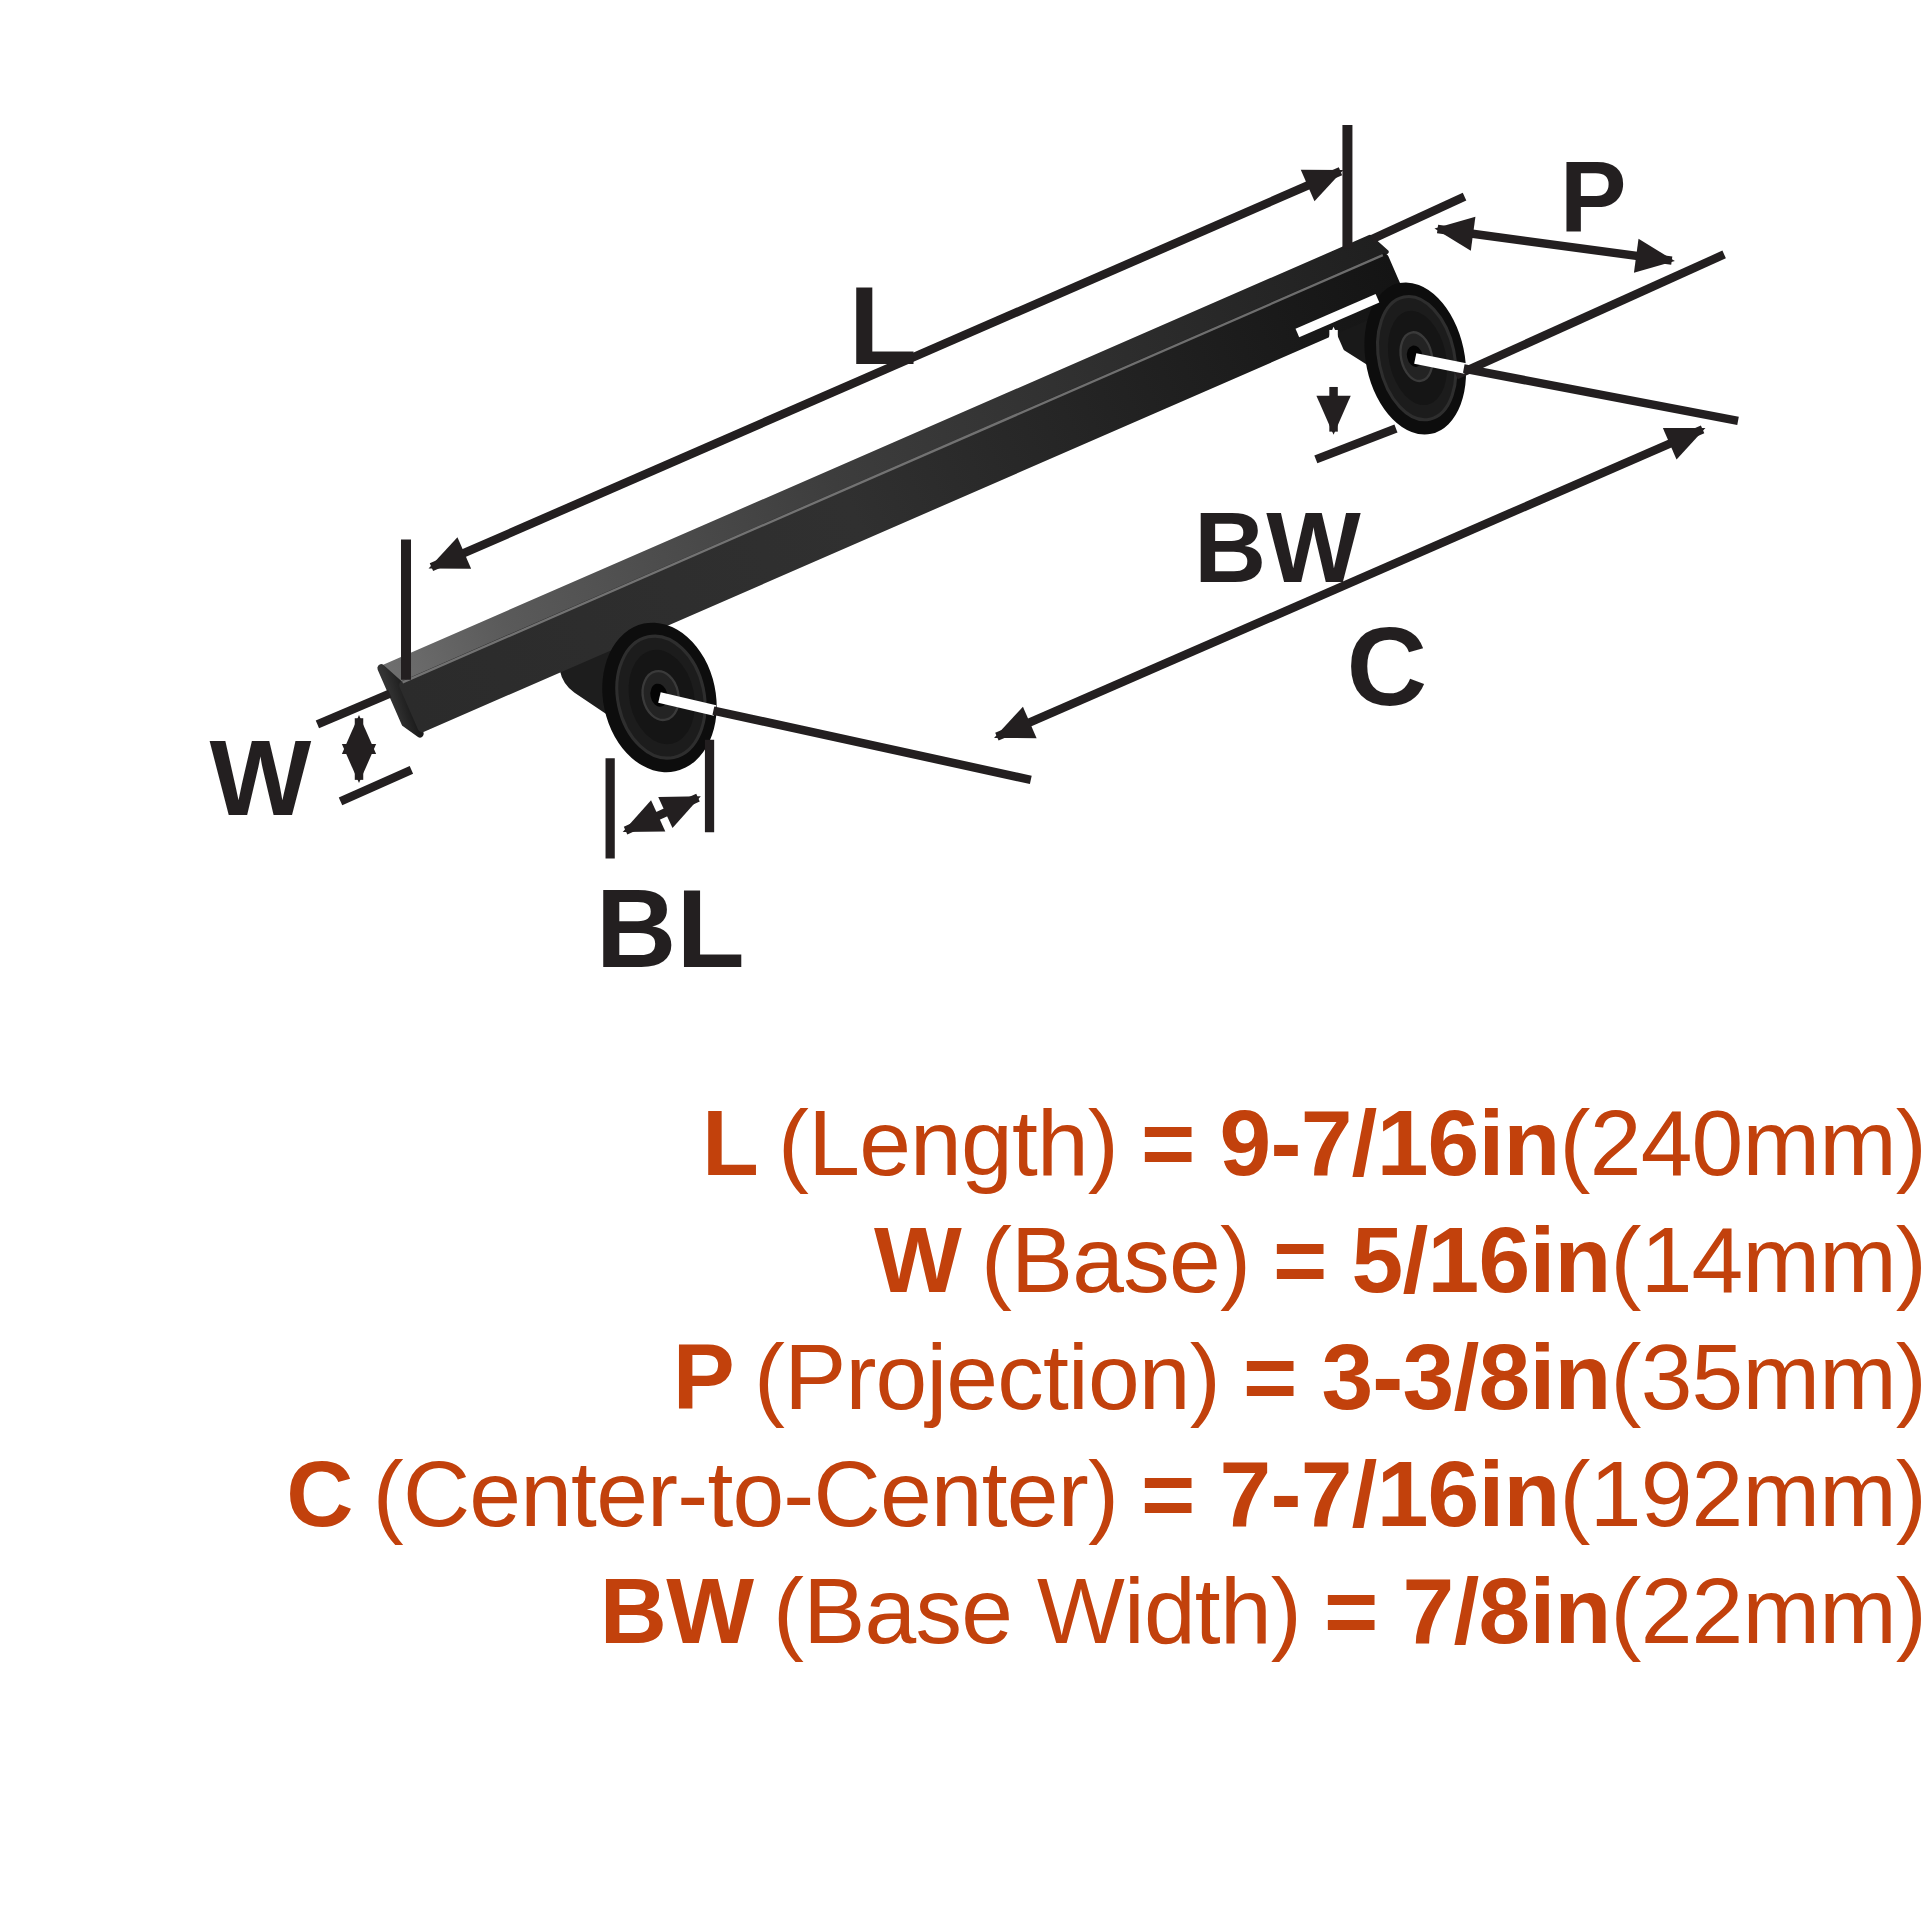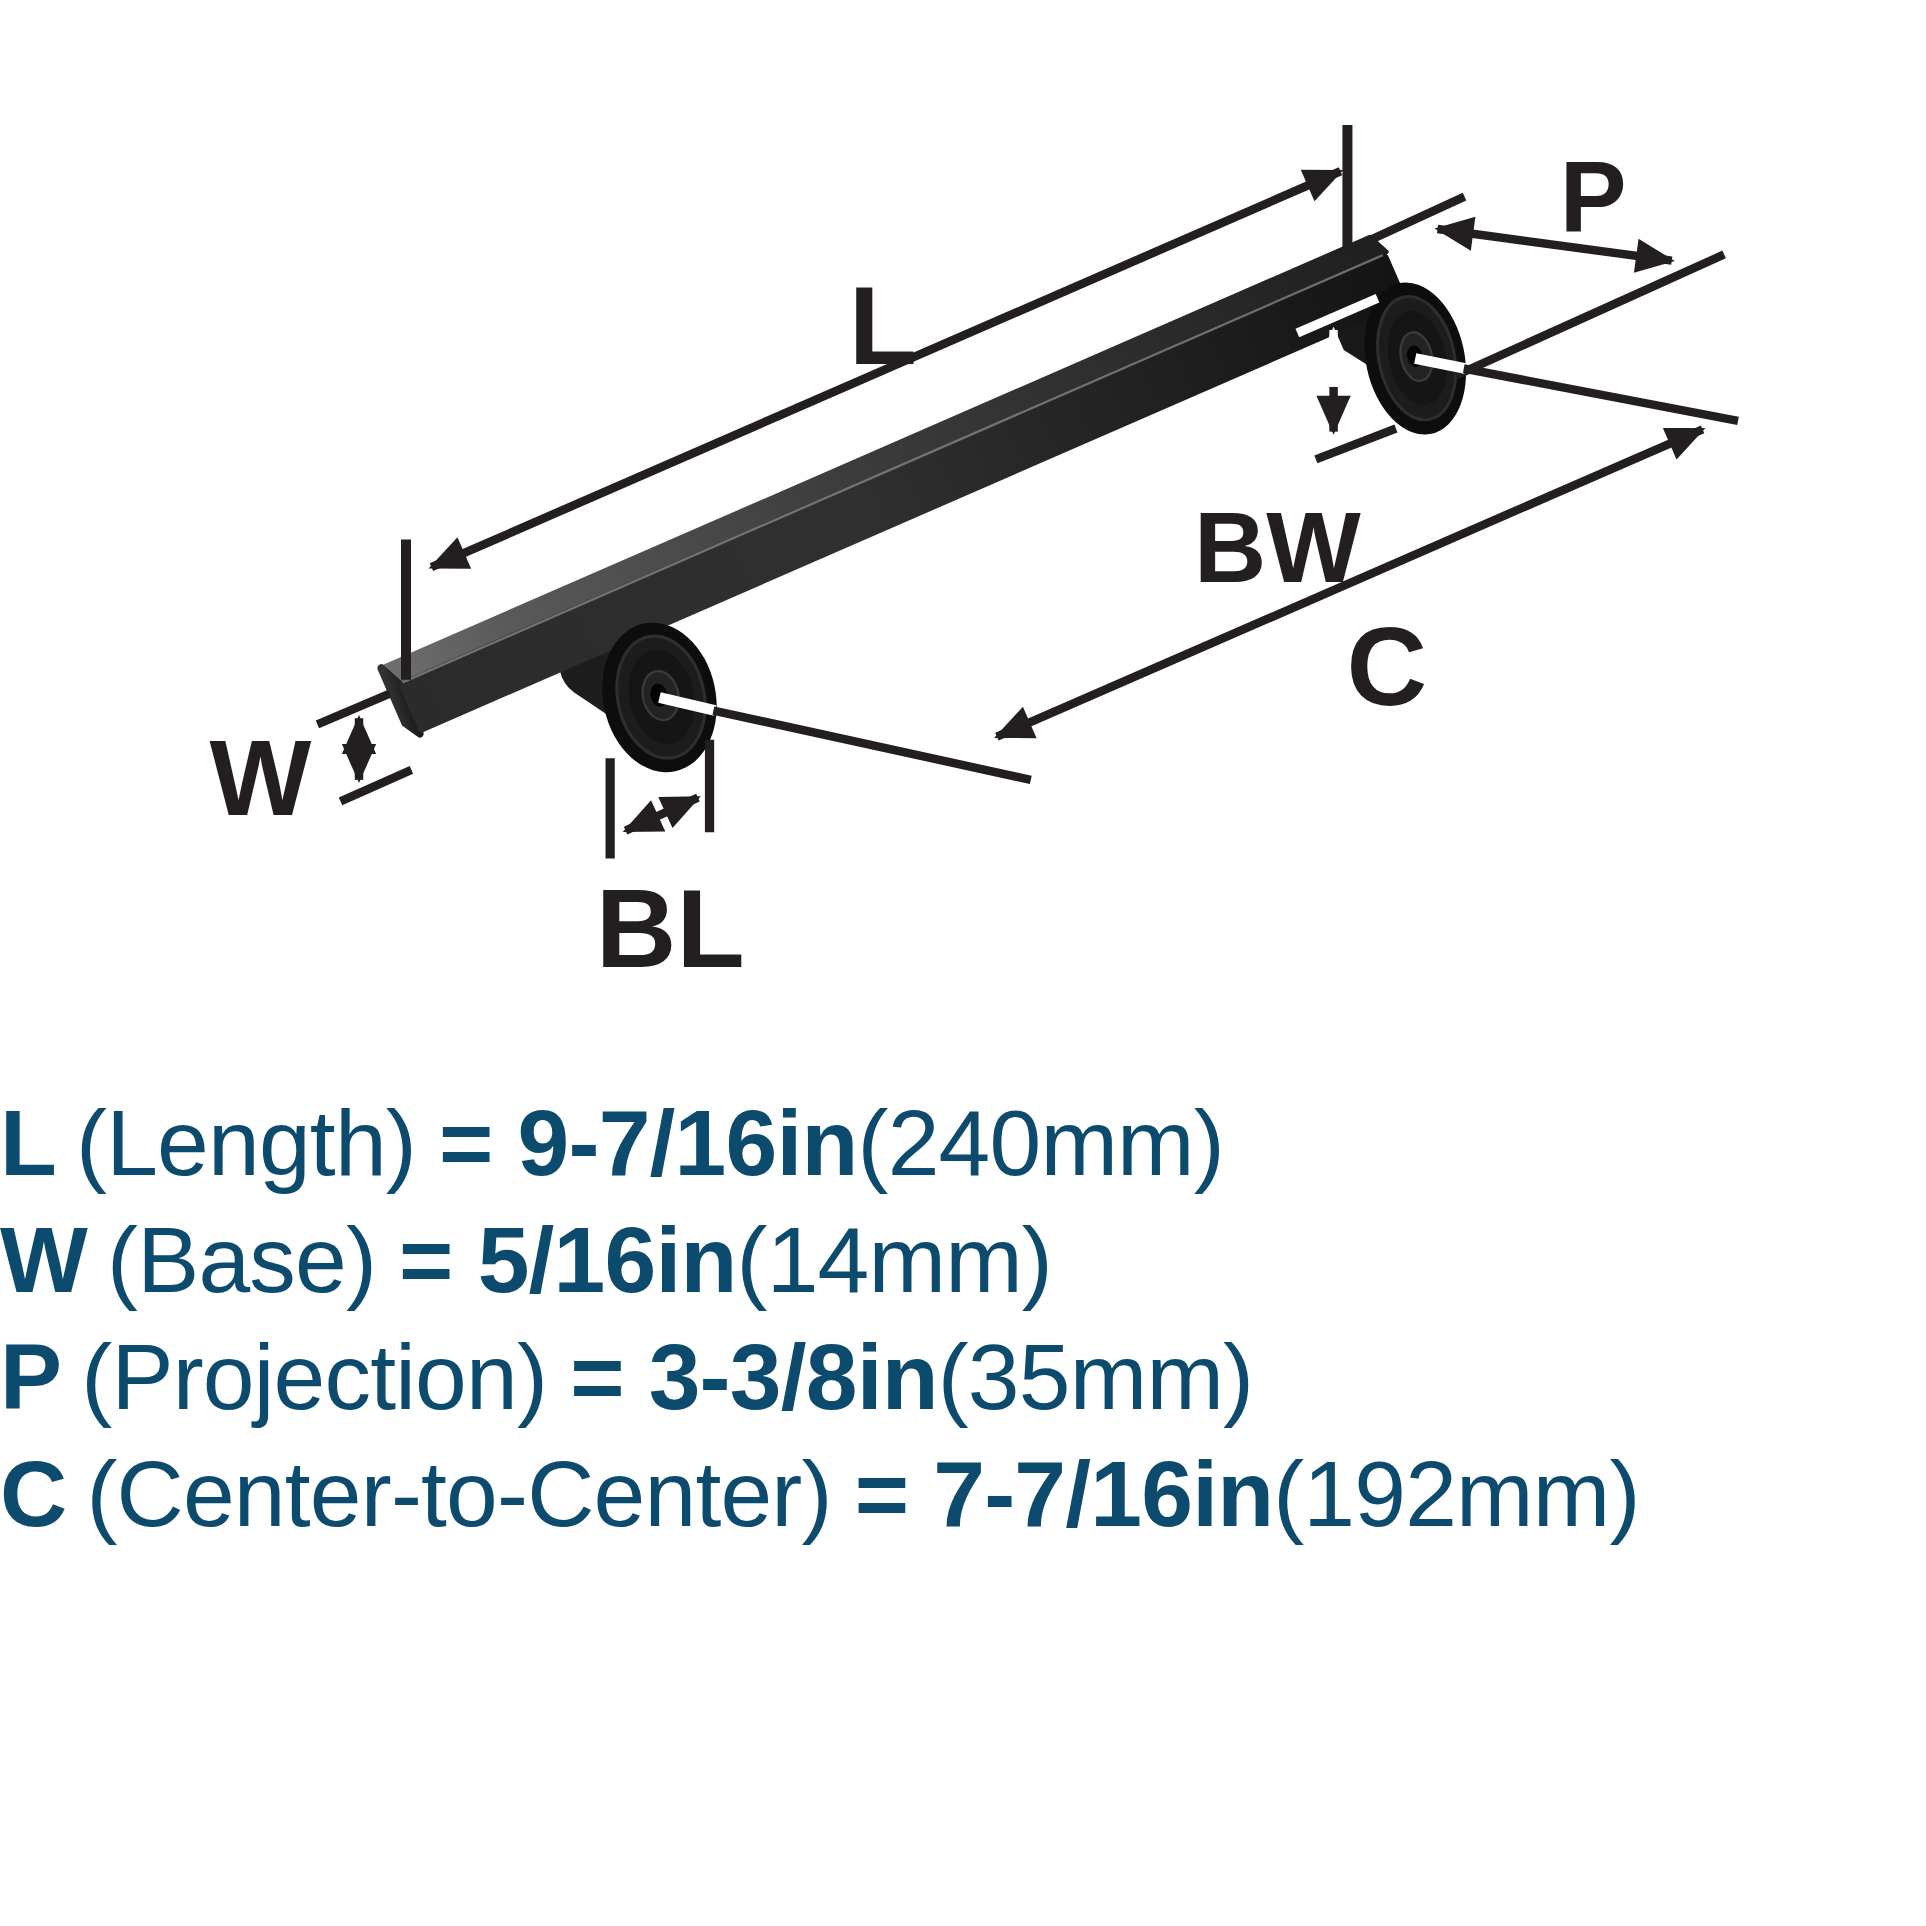--- a/index.html
+++ b/index.html
@@ -9,22 +9,22 @@
   }
   #diagram{position:absolute;left:0;top:0;width:1926px;height:1079px;}
   .dim-label{
     font-family:"Liberation Sans", sans-serif;
     font-weight:bold;fill:#231f20;
   }
   #specs{
     position:absolute;left:0;top:1085px;width:1926px;
   }
   .spec-row{
-    height:117px;line-height:117px;text-align:left;white-space:nowrap;
-    font-size:93px;letter-spacing:-0.8px;color:#0c4a6e;
+    height:117px;line-height:117px;text-align:right;white-space:nowrap;
+    font-size:93px;letter-spacing:-0.8px;color:#c2410c;
   }
   .sp-code{font-weight:bold;}
   .sp-name{font-weight:normal;margin-left:20px;}
   .sp-val{font-weight:bold;margin-left:23px;}
   .sp-metric{font-weight:normal;}
 </style>
 </head>
 <body>
 
 <svg id="diagram" viewBox="0 0 2500 1400">
@@ -139,14 +139,17 @@
   </div>
   <div class="spec-row">
     <span class="sp-code">W</span><span class="sp-name">(Base)</span><span class="sp-val">= 5/16in</span><span class="sp-metric">(14mm)</span>
   </div>
   <div class="spec-row">
     <span class="sp-code">P</span><span class="sp-name">(Projection)</span><span class="sp-val">= 3-3/8in</span><span class="sp-metric">(35mm)</span>
   </div>
   <div class="spec-row">
     <span class="sp-code">C</span><span class="sp-name">(Center-to-Center)</span><span class="sp-val">= 7-7/16in</span><span class="sp-metric">(192mm)</span>
   </div>
+  <div class="spec-row">
+    <span class="sp-code">BW</span><span class="sp-name">(Base Width)</span><span class="sp-val">= 7/8in</span><span class="sp-metric">(22mm)</span>
+  </div>
 </div>
 
 
 </body></html>

